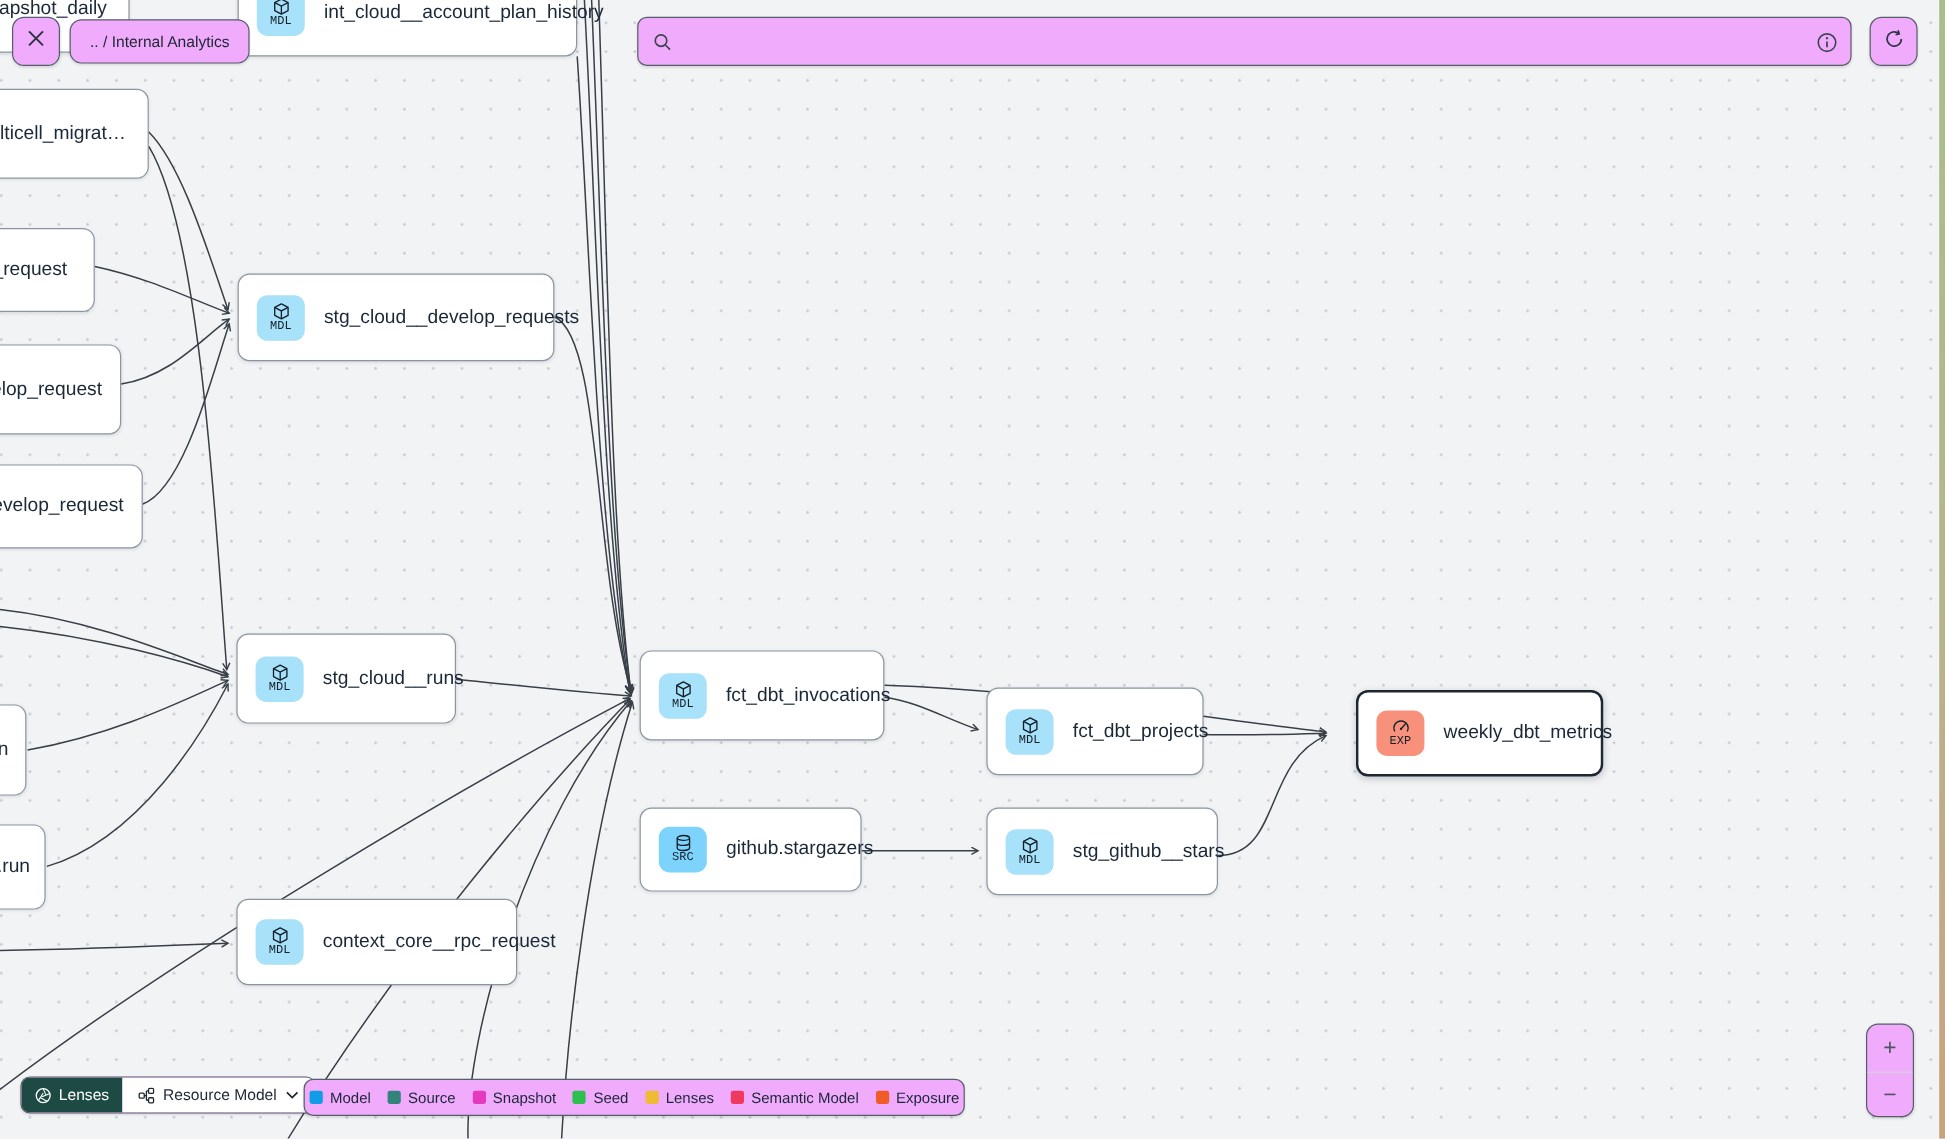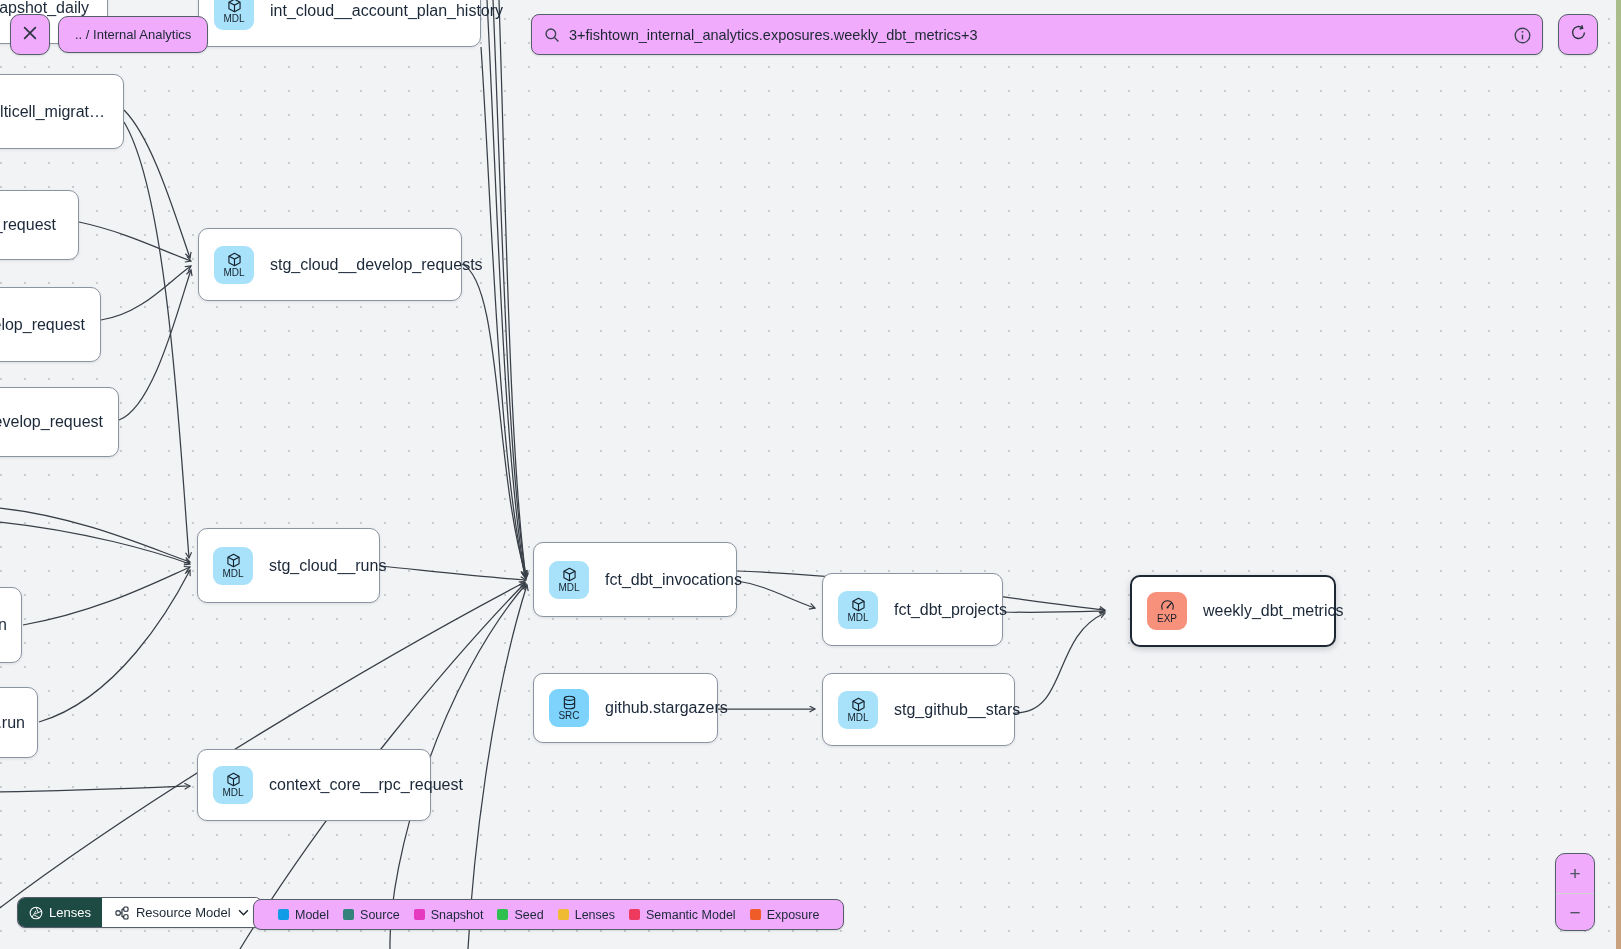--- a/index.html
+++ b/index.html
@@ -24,21 +24,21 @@
     cursor:pointer;
   }
   .node.selected { border:2px solid #1d2733; box-shadow:0 2px 6px rgba(22,32,44,.22);margin-left:18px; }
   .node.clip { justify-content:flex-end; padding-left:0; overflow:hidden; }
   .node-label { font-size:16px; color:#1b2838; white-space:nowrap; }
   .badge {
     flex:0 0 auto; width:40px; height:38px; border-radius:9px;
     display:flex; flex-direction:column; align-items:center; justify-content:center; gap:1px;
   }
   .badge svg { display:block; }
-  .badge-label { font-family:Liberation Sans, sans-serif; font-size:10px; color:#15202b; line-height:1; }
+  .badge-label { font-family:Liberation Mono, monospace; font-size:10px; color:#15202b; line-height:1; }
 
   
   .chrome { position:absolute; background:#f0abfc; border:1px solid #565e6a; box-shadow:0 1px 2px rgba(22,32,44,.12); }
   #close-btn { left:10px; top:14px; width:40px; height:41px; border-radius:10px;
     display:flex; align-items:center; justify-content:center; cursor:pointer; }
   #breadcrumb { left:58px; top:16px; height:37px; border-radius:10px;
     display:flex; align-items:center; padding:0 16px; font-size:13px; color:#1c2733; cursor:pointer; }
   #search-bar { left:531px; top:14px; width:1012px; height:41px; border-radius:8px;
     display:flex; align-items:center; padding:0 36px 0 12px; }
   #search-input { border:none; outline:none; flex:1; margin-left:9px; font-size:14.5px;
@@ -47,21 +47,21 @@
   #refresh-btn { left:1558px; top:14px; width:40px; height:41px; border-radius:10px;
     display:flex; align-items:center; justify-content:center; cursor:pointer; }
 
   
   #lens-group { left:17px; top:897px; height:31px; border-radius:8px; display:flex; overflow:hidden; }
   #lenses-btn { background:#1d4a43; color:#fff; display:flex; align-items:center; gap:6px;
     padding:0 11px; font-size:13px; cursor:pointer; }
   #resource-type-btn { background:#fff; display:flex; align-items:center; gap:7px;
     padding:0 13px; font-size:13px; color:#1c2733; cursor:pointer; }
   #legend { left:253px; top:899px; height:31px; border-radius:8px;
-    display:flex; align-items:center; padding:0 24px; gap:14px;text-align:center; }
+    display:flex; align-items:center; padding:0 4px; gap:14px;text-align:center; }
   .legend-item { display:flex; align-items:center; gap:6px; }
   .legend-swatch { width:11px; height:11px; border-radius:2px; }
   .legend-label { font-size:12.5px; color:#1b2838; white-space:nowrap; }
 
   
   #zoom-ctrl { left:1555px; top:853px; width:40px; height:78px; border-radius:10px; overflow:hidden; }
   .zoom-cell { height:39px; display:flex; align-items:center; justify-content:center;
     font-size:19px; color:#4c5560; cursor:pointer; }
   #zoom-out-btn { border-top:1px solid #cfd4d9; }
 
@@ -252,21 +252,20 @@
   <span>.. / Internal Analytics</span>
 </div>
 
 <div id="search-bar" class="chrome" style="position:absolute;">
   <span style="display:flex;">
     <svg width="16" height="16" viewBox="0 0 14 14">
         <circle cx="6" cy="6" r="4.2" fill="none" stroke="#3a4350" stroke-width="1.2"></circle>
         <path d="M9.2,9.2 L12.6,12.6" stroke="#3a4350" stroke-width="1.2"></path>
       </svg>
   </span>
-  <input id="search-input" type="text" value="3+fishtown_internal_analytics.exposures.weekly_dbt_metrics+3" style="">
   <span id="info-icon">
     <svg width="17" height="17" viewBox="0 0 14 14">
         <circle cx="7" cy="7" r="6" fill="none" stroke="#3a4350" stroke-width="1.1"></circle>
         <path d="M7,6.3 L7,10.2" stroke="#3a4350" stroke-width="1.2"></path>
         <circle cx="7" cy="4" r="0.8" fill="#3a4350"></circle>
       </svg>
   </span>
 </div>
 
 <div id="refresh-btn" class="chrome">

